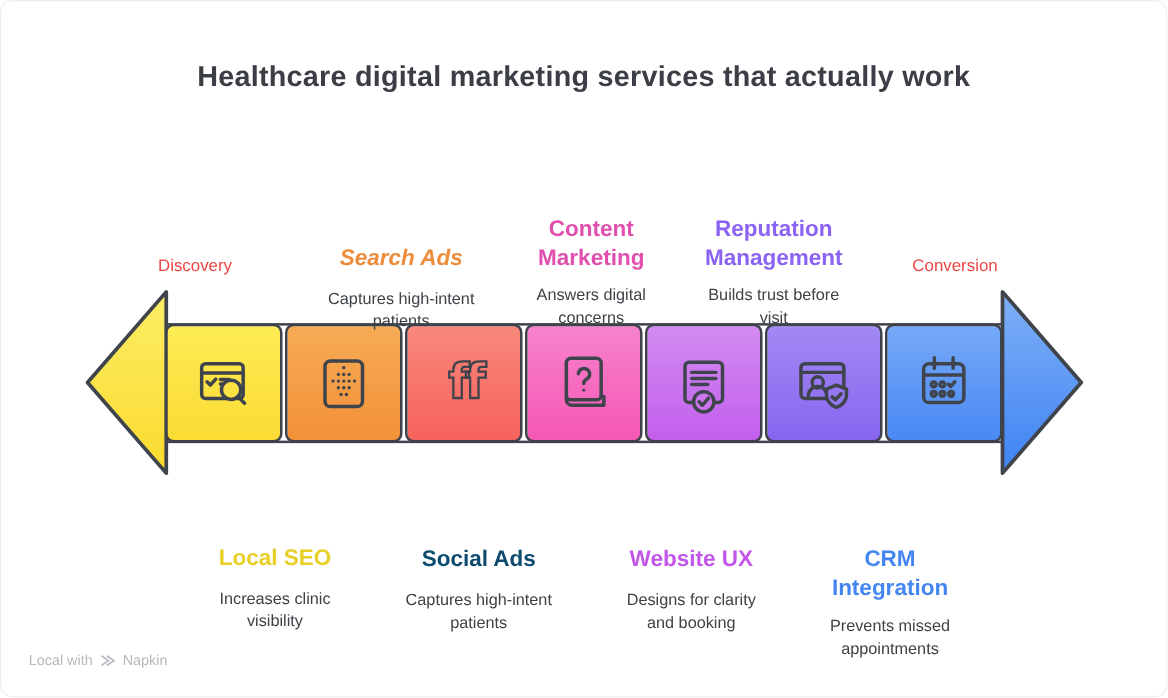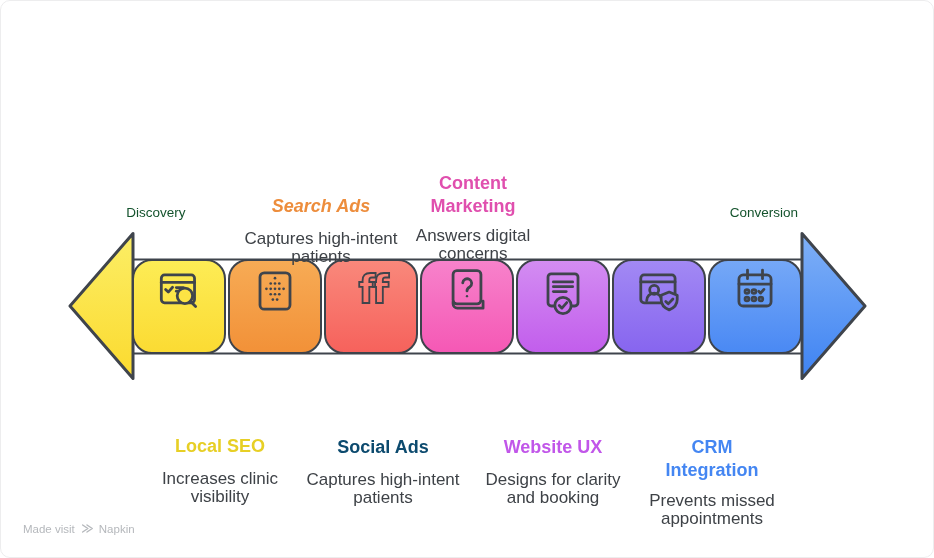--- a/index.html
+++ b/index.html
@@ -3,56 +3,63 @@
 <meta charset="utf-8">
 <style>
   html,body{margin:0;padding:0;background:#fff;}
   .canvas{position:relative;width:934px;height:558px;background:#ffffff;
     border:1px solid #ededee;border-radius:10px;overflow:hidden;box-sizing:border-box;
     font-family:"Liberation Sans",sans-serif;}
   .page-title{position:absolute;top:47px;left:0;right:0;text-align:center;
     font-size:23px;font-weight:bold;color:#3b3e45;letter-spacing:.2px;}
   .lbl{position:absolute;width:190px;text-align:center;z-index:3;}
   .stage-title{font-size:18px;font-weight:600;line-height:23px;white-space:pre-line;margin-top:44px;}
-  .stage-desc{font-size:17px;color:#3e4247;line-height:17.5px;white-space:pre-line;margin-top:12px;}
-  .endpoint{position:absolute;width:140px;text-align:center;font-size:13.5px;color:#14532d;z-index:3;}
+  .stage-desc{font-size:13px;color:#3e4247;line-height:17.5px;white-space:pre-line;margin-top:12px;}
+  .endpoint{position:absolute;width:140px;text-align:center;font-size:13.5px;color:#ef4444;z-index:3;}
   .band-svg{position:absolute;left:0;top:0;z-index:1;}
   .seg{position:absolute;top:258px;width:94px;height:95px;box-sizing:border-box;
-    border:2.5px solid #3e434b;border-radius:20px;display:flex;
+    border:2.5px solid #3e434b;border-radius:7px;display:flex;align-items:center;
     justify-content:center;z-index:2;}
   .seg1{left:131px}.seg2{left:227px}.seg3{left:323px}.seg4{left:419px}
   .seg5{left:515px}.seg6{left:611px}.seg7{left:707px}
   .ic{display:block}
   .ic .st{stroke:#3f444c;stroke-width:2.6;fill:none;stroke-linecap:round;stroke-linejoin:round;}
   .ic .dot{fill:#3f444c;stroke:none;}
   .ic .mask{stroke:#3f444c;stroke-width:2.6;stroke-linecap:round;stroke-linejoin:round;}
   .footer{position:absolute;left:22px;bottom:22px;display:flex;align-items:center;gap:5px;
     color:#b5b8bc;font-size:11.5px;z-index:3;}
 </style>
 </head>
 <body>
 
 <div class="canvas">
 
+  <div class="page-title">Healthcare digital marketing services that actually work</div>
 
   <div class="endpoint" style="left:85px;top:204px">Discovery</div>
 
   <div class="lbl" style="left:225px;top:150px">
     <div class="stage-title" style="color: rgb(237, 141, 60); font-style: italic;">Search Ads</div>
     <div class="stage-desc">Captures high-intent
 patients</div>
   </div>
 
   <div class="lbl" style="left:377px;top:127px">
     <div class="stage-title" style="color: rgb(224, 79, 174);">Content
 Marketing</div>
     <div class="stage-desc" style="margin-top:9px">Answers digital
 concerns</div>
   </div>
 
+  <div class="lbl" style="left:523px;top:127px">
+    <div class="stage-title" style="color: rgb(138, 99, 242);">Reputation
+Management</div>
+    <div class="stage-desc" style="margin-top:9px">Builds trust before
+visit</div>
+  </div>
 
   <div class="endpoint" style="left:693px;top:204px">Conversion</div>
 
   <svg class="band-svg" width="934" height="558" viewBox="0 0 934 558">
     <defs>
       <linearGradient id="lgL" x1="0" y1="0" x2="0" y2="1">
         <stop offset="0" stop-color="#fcee66"></stop>
         <stop offset="1" stop-color="#fbda2e"></stop>
       </linearGradient>
       <linearGradient id="lgR" x1="0" y1="0" x2="0" y2="1">
@@ -168,20 +175,20 @@
 appointments</div>
   </div>
 
   <div class="lbl" style="left:457px;top:391px">
     <div class="stage-title" style="color: rgb(193, 86, 233);">Website UX</div>
     <div class="stage-desc">Designs for clarity
 and booking</div>
   </div>
 
   <div class="footer">
-    <span>Made visit</span>
+    <span>Local with</span>
     <svg width="14" height="13" viewBox="0 0 16 14">
       <path d="M3,3 L9,7 L3,11 M8,3 L14,7 L8,11" fill="none" stroke="#b5b8bc" stroke-width="1.6" stroke-linecap="round" stroke-linejoin="round"></path>
     </svg>
     <span>Napkin</span>
   </div>
 
 </div>
 
 </body></html>

